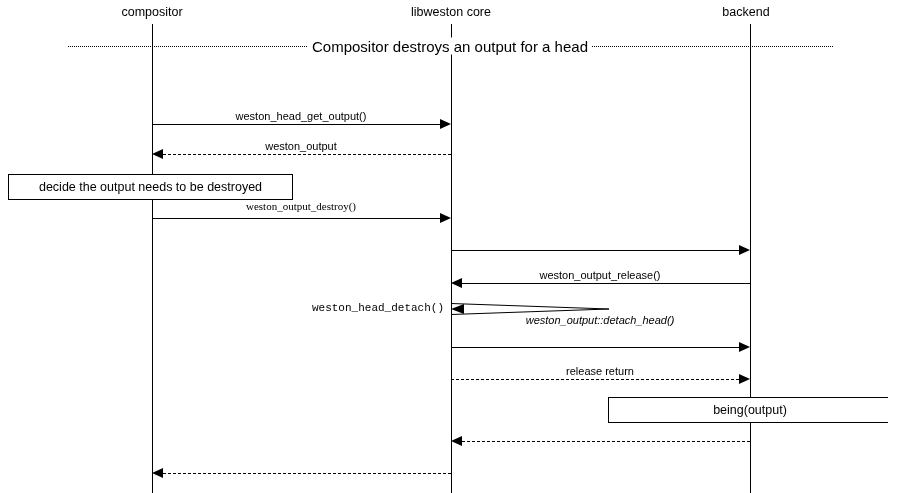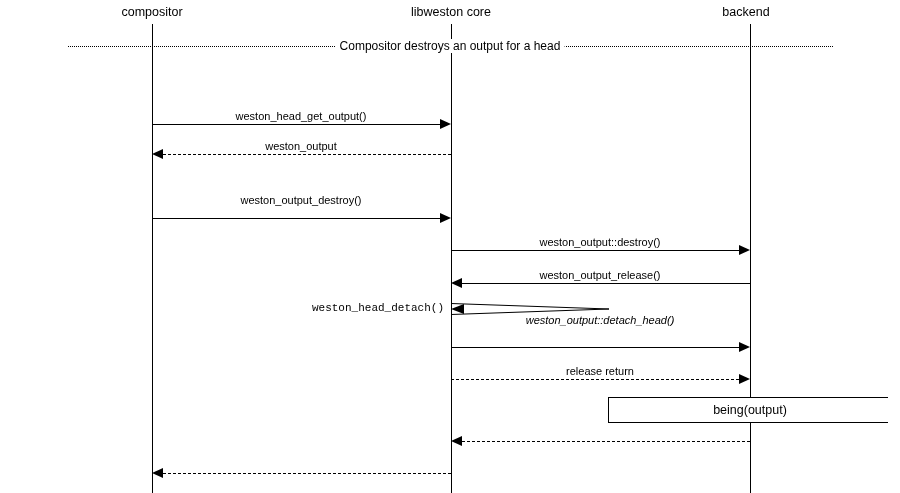--- a/index.html
+++ b/index.html
@@ -26,21 +26,21 @@
   }
   .lifeline {
     position: absolute;
     width: 1px;
     background: #000000;
     top: 24px;
     bottom: 0;
   }
   .sep-label {
     position: absolute;
-    font-size: 12px;
+    font-size: 15px;
     color: #000000;
     background: #ffffff;
     padding: 0 4px;
     white-space: nowrap;
     transform: translate(-50%, -50%);
     z-index: 4;
   }
   .sep-line {
     position: absolute;
     height: 0;
@@ -114,37 +114,37 @@
 
   <div class="lifeline-head" style="left:451px;text-align:center;">libweston core</div>
   <div class="lifeline" style="left:451px;"></div>
 
   <div class="lifeline-head" style="left:746px;">backend</div>
   <div class="lifeline" style="left:750px;"></div>
 
   <div class="sep-line" style="left:68px; width:765px; top:46px;"></div>
   <div class="sep-label" style="left:450px; top:46px;">Compositor destroys an output for a head</div>
 
+  <div class="note" style="left:8px; top:174px; width:285px; height:26px;">decide the output needs to be destroyed</div>
   <div class="note" style="left:608px; top:397px; width:284px; height:26px;">being(output)</div>
 
   <div class="msg-line solid" style="left:152px; width:288px; top:124px;"></div>
   <div class="arrow-head right" style="left:440px; top:119px;"></div>
   <div class="msg-label" style="left:301px; top:122px;">weston_head_get_output()</div>
 
   <div class="msg-line dashed" style="left:163px; width:288px; top:154px;"></div>
   <div class="arrow-head left" style="left:152px; top:149px;"></div>
   <div class="msg-label" style="left:301px; top:152px;">weston_output</div>
 
   <div class="msg-line solid" style="left:152px; width:288px; top:218px;"></div>
   <div class="arrow-head right" style="left:440px; top:213px;"></div>
-  <div class="msg-label" style="left:301px; top:206px;">weston_output_destroy()</div>
+  <div class="msg-label" style="left:301px; top:212px;font-family:Liberation Serif, serif;">weston_output_destroy()</div>
 
   <div class="msg-line solid" style="left:451px; width:288px; top:250px;"></div>
   <div class="arrow-head right" style="left:739px; top:245px;"></div>
-  <div class="msg-label" style="left:600px; top:248px;">weston_output::destroy()</div>
 
   <div class="msg-line solid" style="left:462px; width:288px; top:283px;"></div>
   <div class="arrow-head left" style="left:451px; top:278px;"></div>
   <div class="msg-label" style="left:600px; top:281px;">weston_output_release()</div>
 
   <div class="selfcall" style="left:451px; top:300px;">
     <svg width="170" height="24" viewBox="0 0 170 24">
       <path d="M 0,3.5 L 158,9 L 0,14.5" fill="none" stroke="#000000" stroke-width="1"></path>
       <polygon points="0,9 13,4 13,14" fill="#000000"></polygon>
     </svg>

